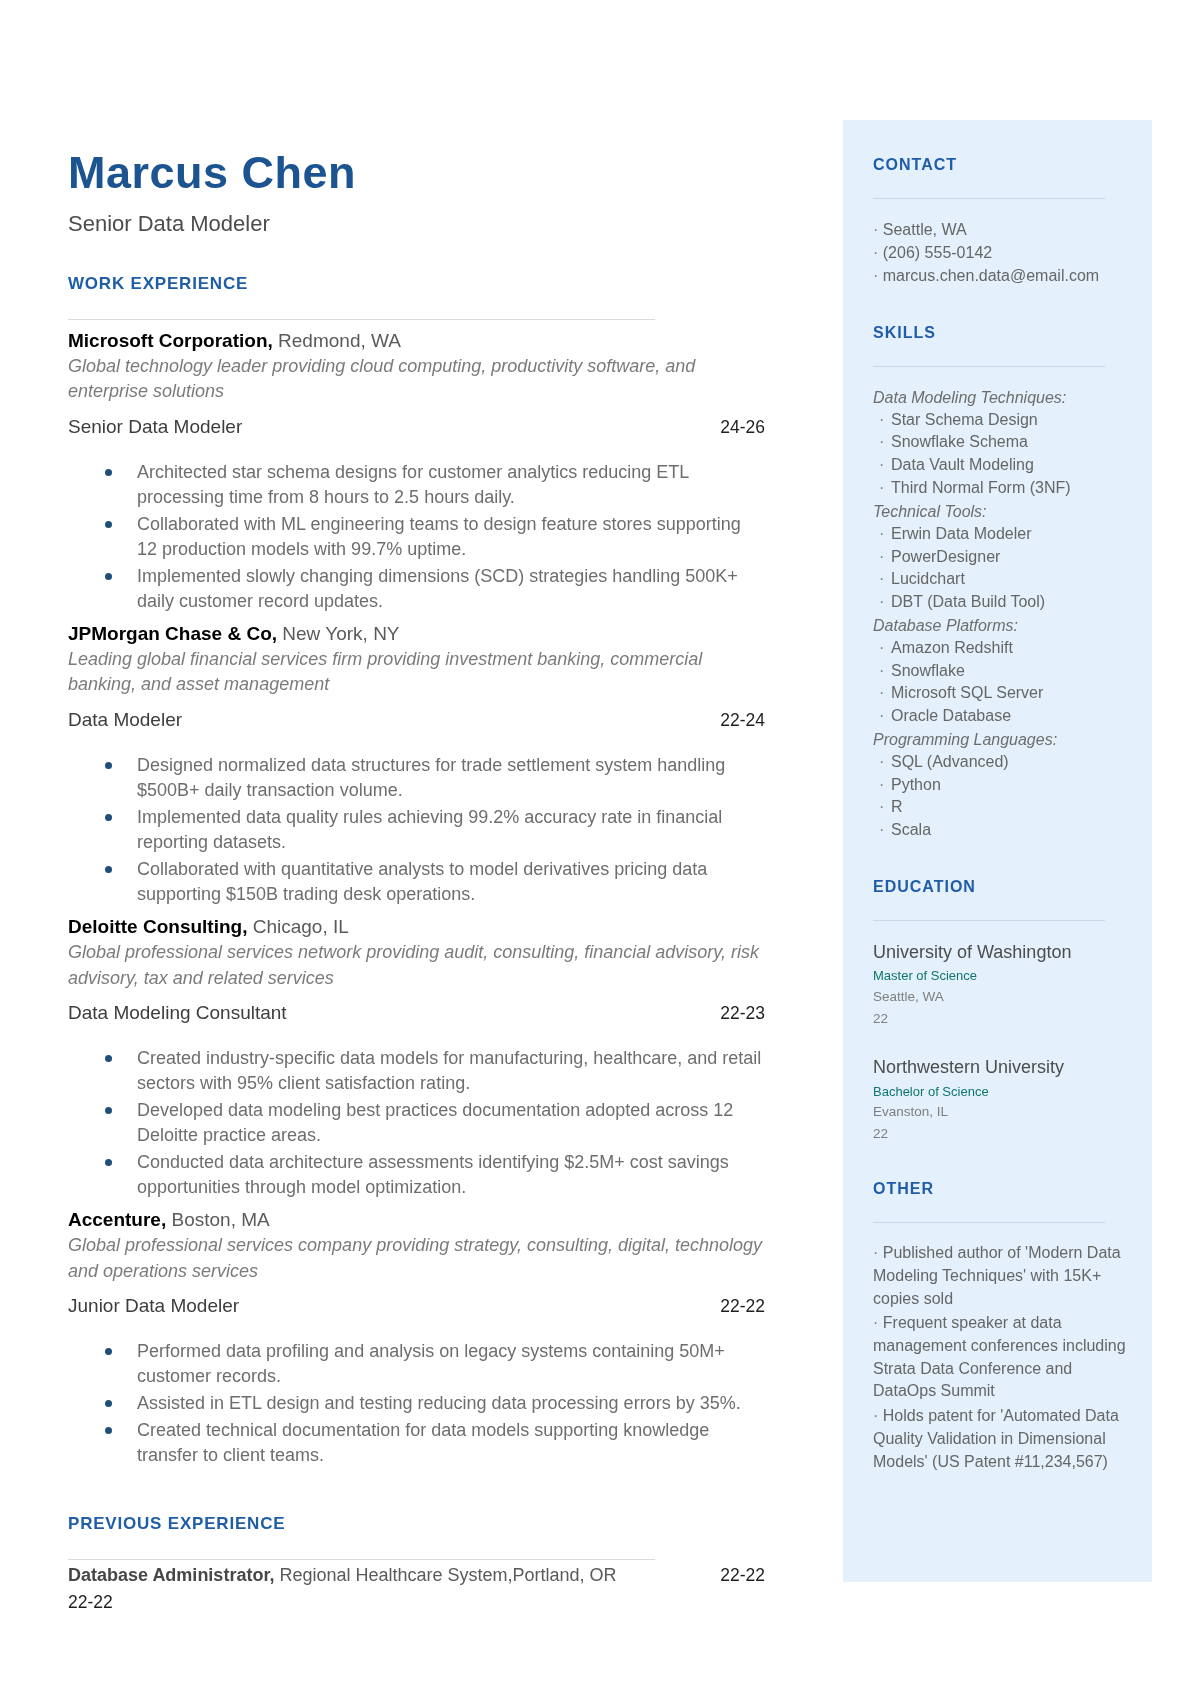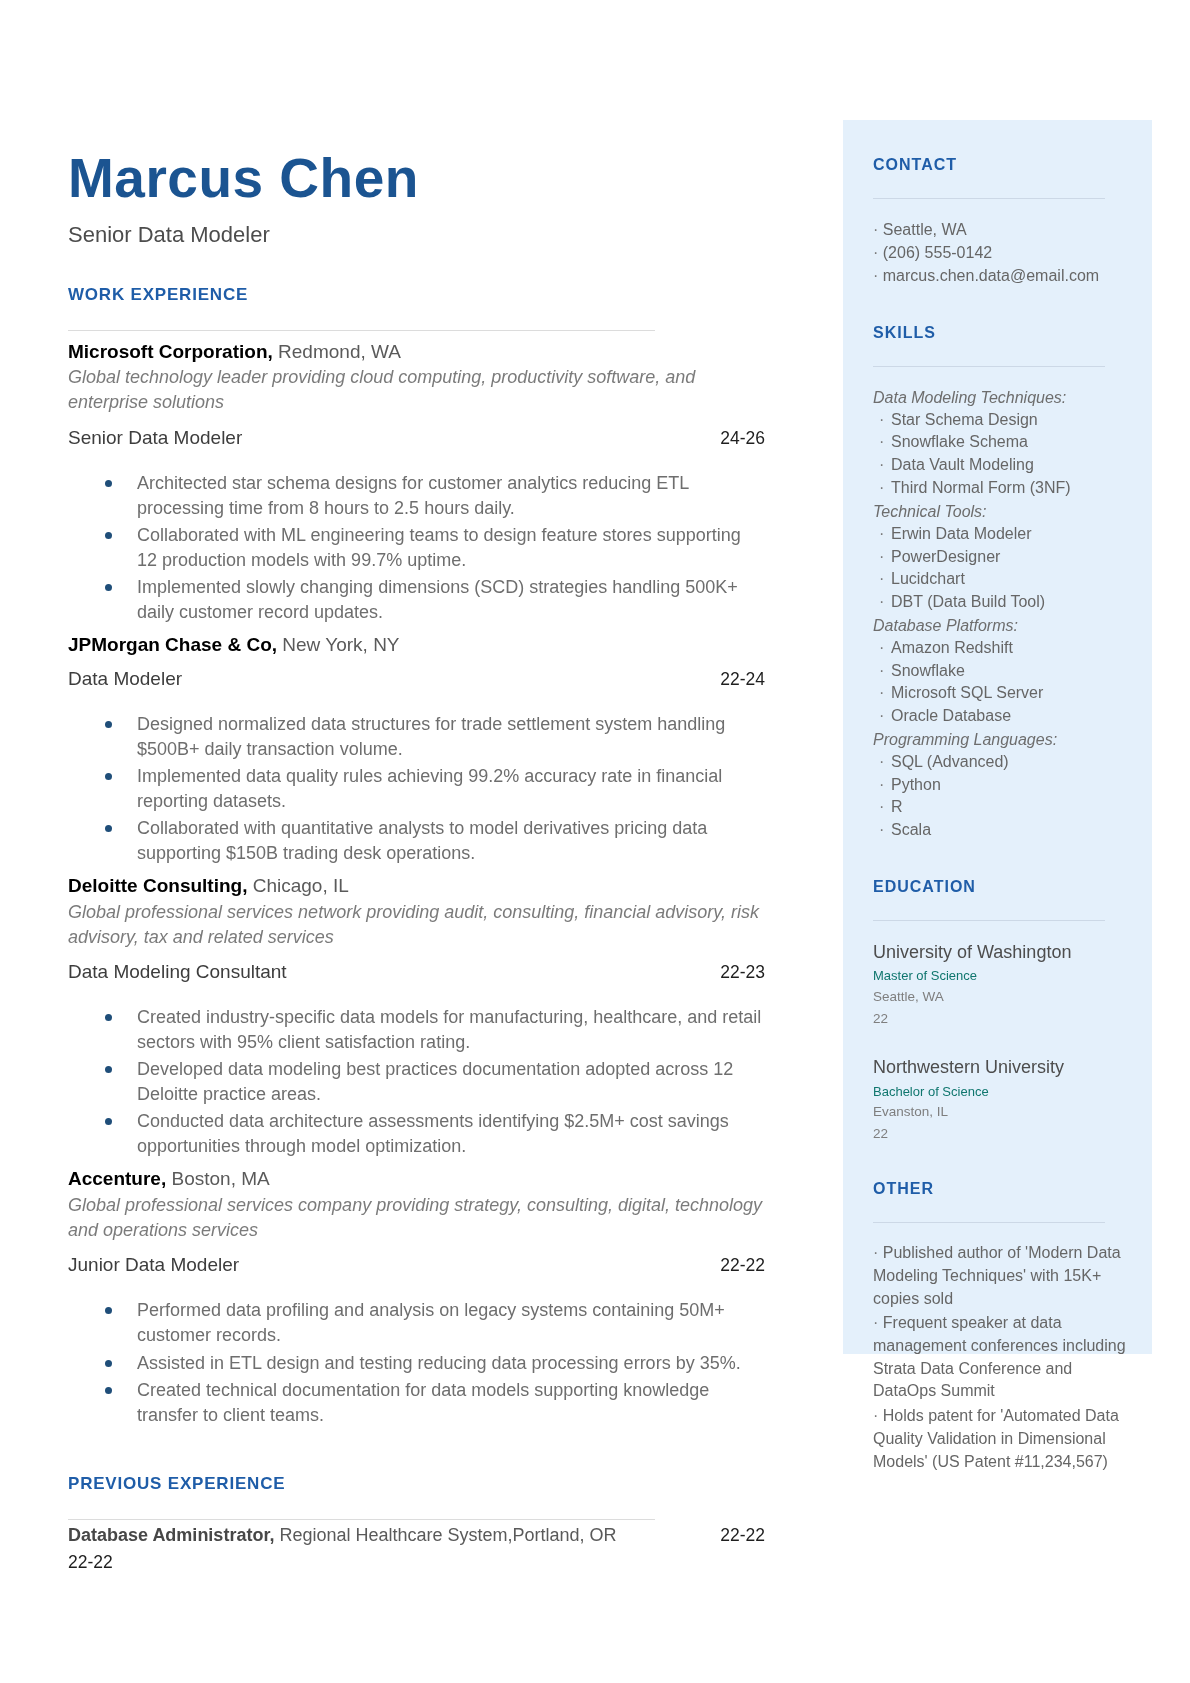--- a/index.html
+++ b/index.html
@@ -5,21 +5,21 @@
   * { margin:0; padding:0; box-sizing:border-box; }
   html,body { background:#ffffff; }
   body {
     width:1190px; height:1683px; position:relative; overflow:hidden;
     font-family:"Liberation Sans", sans-serif;
     -webkit-font-smoothing:antialiased;
   }
   
   .main { position:absolute; left:68px; top:0; width:697px; }
   .name {
-    margin-top:148px; font-size:55px; font-weight:700; letter-spacing:0.5px;
+    margin-top:148px; font-size:45px; font-weight:700; letter-spacing:0.5px;
     color:#1b5491; line-height:1.1;
   }
   .subtitle { margin-top:13px; font-size:22px; color:#4c4c4c; }
   .section-heading {
     margin-top:37px; font-size:17px; font-weight:700; letter-spacing:0.8px;
     color:#1f5da8;
   }
   .rule { margin-top:25px; height:1px; width:587px; background:#dcdcdc; }
   .work { margin-top:8px; }
   .company-name { margin-top:7px; font-size:19px; color:#5a5a5a; line-height:1.35; }
@@ -47,21 +47,21 @@
   .prev-rows { margin-top:2px; }
   .prev-row {
     display:flex; justify-content:space-between; align-items:baseline;
     font-size:18px; line-height:1.5;
   }
   .prev-left { color:#5a5a5a; }
   .prev-left b { color:#474747; font-weight:700; }
   .prev-dates { font-size:17.5px; color:#1f1f1f; }
   
   .sidebar {
-    position:absolute; left:843px; top:120px; width:309px; height:1234px;
+    position:absolute; left:843px; top:120px; width:309px; height:1462px;
     background:#e4f0fb; padding:36px 20px 0 30px;
   }
   .sb-heading {
     font-size:16px; font-weight:700; letter-spacing:1px; color:#1f5da8;
   }
   .sb-rule { height:1px; width:232px; background:#ccd8e6; margin:24px 0 19px 0; }
   .sb-section { margin-bottom:36px; }
   .sb-list { list-style:none; }
   .sb-list li { font-size:16px; color:#666666; line-height:1.45; }
   .dot-inline::before { content:"· "; color:#7a7a7a; }
@@ -110,20 +110,21 @@
         <li>Collaborated with ML engineering teams to design feature stores supporting 12 production models with 99.7% uptime.</li>
         <li>Implemented slowly changing dimensions (SCD) strategies handling 500K+ daily customer record updates.</li>
       </ul>
     </div>
 
     <div>
       <div class="company-name">
         <b>JPMorgan Chase &amp; Co,</b>
         <span>New York, NY</span>
       </div>
+      <div class="company-desc">Leading global financial services firm providing investment banking, commercial banking, and asset management</div>
       <div class="role-row">
         <span class="role-title">Data Modeler</span>
         <span class="role-dates">22-24</span>
       </div>
       <ul class="bullets">
         <li>Designed normalized data structures for trade settlement system handling $500B+ daily transaction volume.</li>
         <li>Implemented data quality rules achieving 99.2% accuracy rate in financial reporting datasets.</li>
         <li>Collaborated with quantitative analysts to model derivatives pricing data supporting $150B trading desk operations.</li>
       </ul>
     </div>

